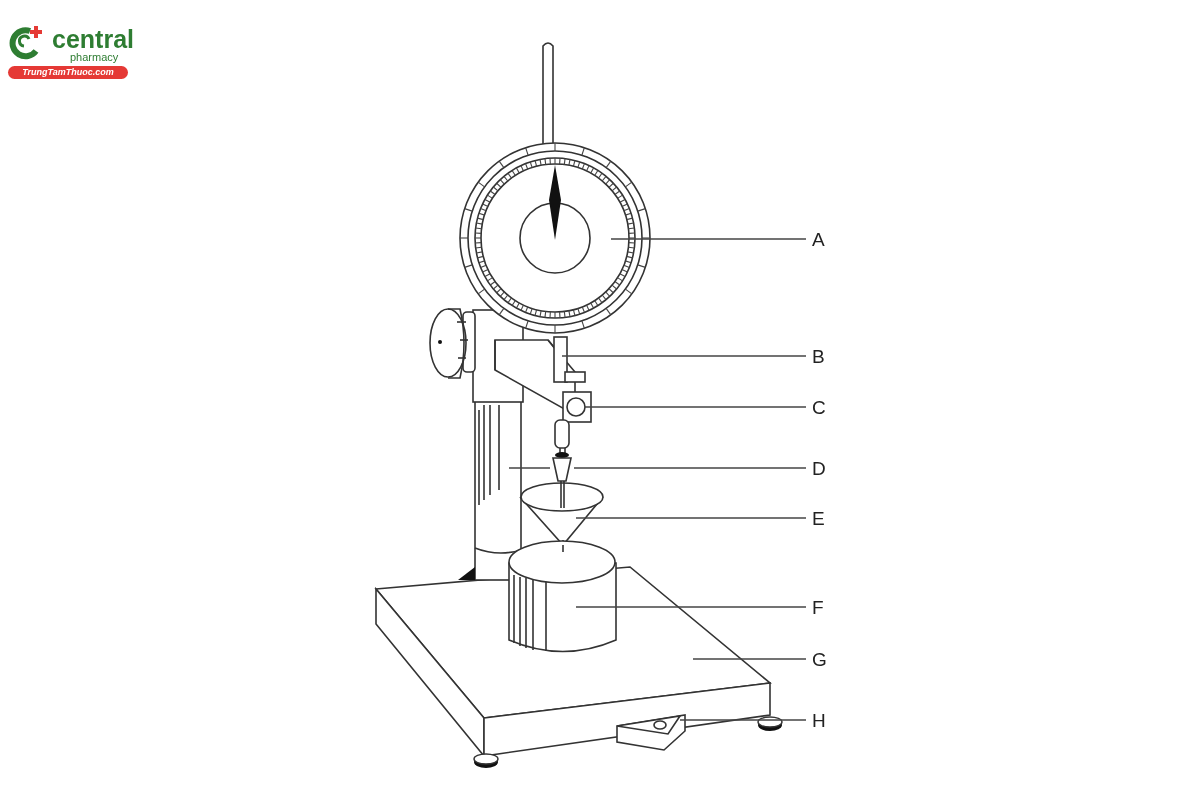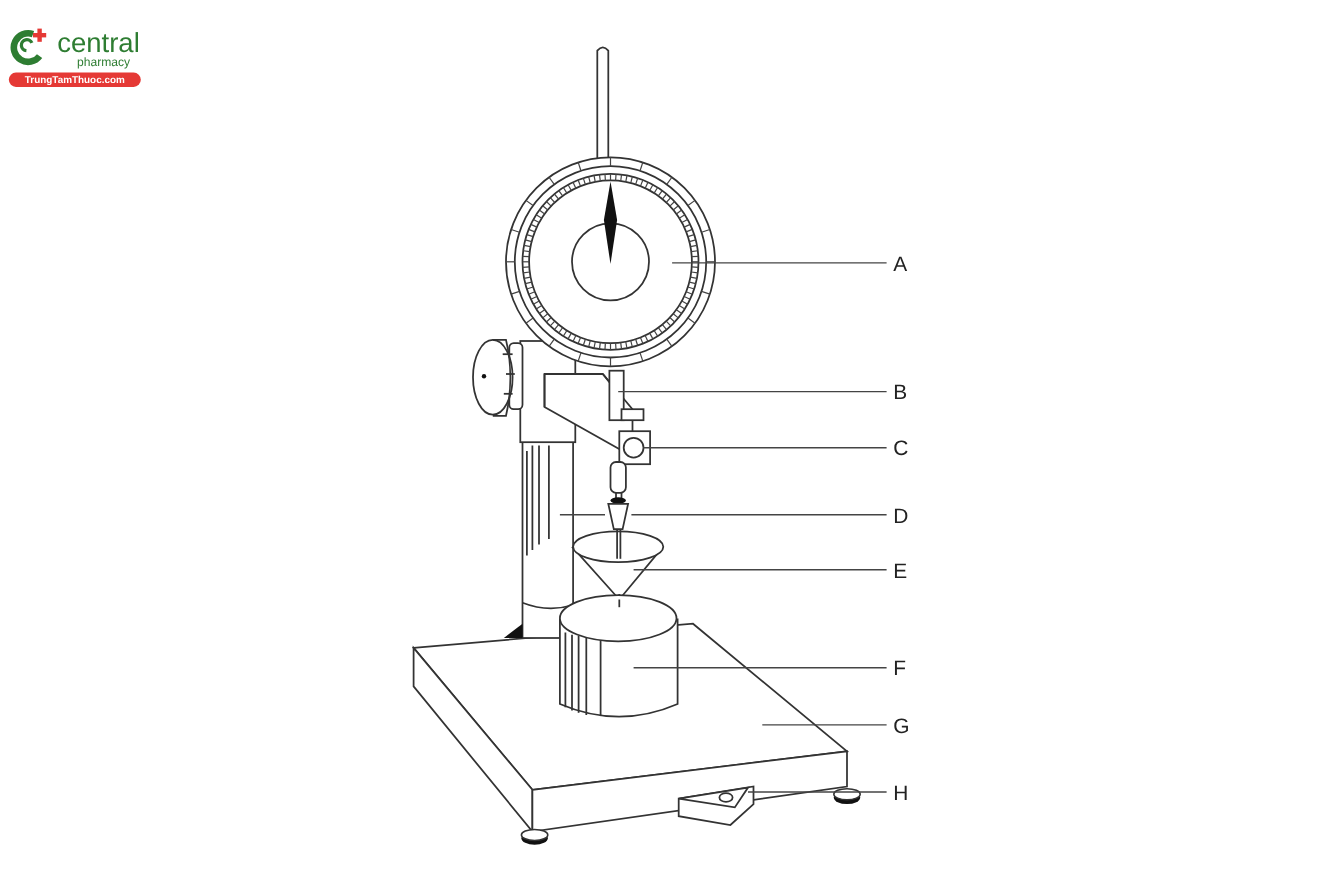--- a/index.html
+++ b/index.html
@@ -1,21 +1,21 @@
 <!DOCTYPE html>
 <html><head>
 <meta charset="utf-8">
 <style>
   html, body { margin:0; padding:0; background:#ffffff; }
   body { width:1200px; height:800px; position:relative; overflow:hidden; font-family:"Liberation Sans", sans-serif; }
   .logo { position:absolute; left:6px; top:22px; width:124px; height:60px; }
   .logo-mark { position:absolute; left:2px; top:2px; width:36px; height:36px; }
-  .logo-name { position:absolute; left:46px; top:4px; font-size:25px; font-weight:normal; color:#2e7d32; letter-spacing:0px; line-height:26px; }
+  .logo-name { position:absolute; left:46px; top:4px; font-size:25px; font-weight:bold; color:#2e7d32; letter-spacing:0px; line-height:26px; }
   .logo-sub { position:absolute; left:64px; top:30px; font-size:11px; color:#2e7d32; line-height:10px; }
-  .logo-bar { position:absolute; left:2px; top:44px; width:120px; height:13px; background:#e53935; border-radius:7px; color:#fff; font-size:9px; font-weight:bold; text-align:center; line-height:13px; }
+  .logo-bar { position:absolute; left:2px; top:44px; width:120px; height:13px; background:#e53935; border-radius:7px; color:#fff; font-size:9px; font-weight:bold; text-align:center; line-height:13px;font-style:italic; }
   svg.diagram { position:absolute; left:0; top:0; }
   .lbl { font-family:"Liberation Sans", sans-serif; font-size:19px; fill:#222; }
   .ln { stroke:#333; stroke-width:1.6; fill:none; }
   .lnw { stroke:#333; stroke-width:1.6; fill:#fff; }
   .lead { stroke:#444; stroke-width:1.3; }
 </style>
 </head>
 <body>
 
 <div class="logo">

